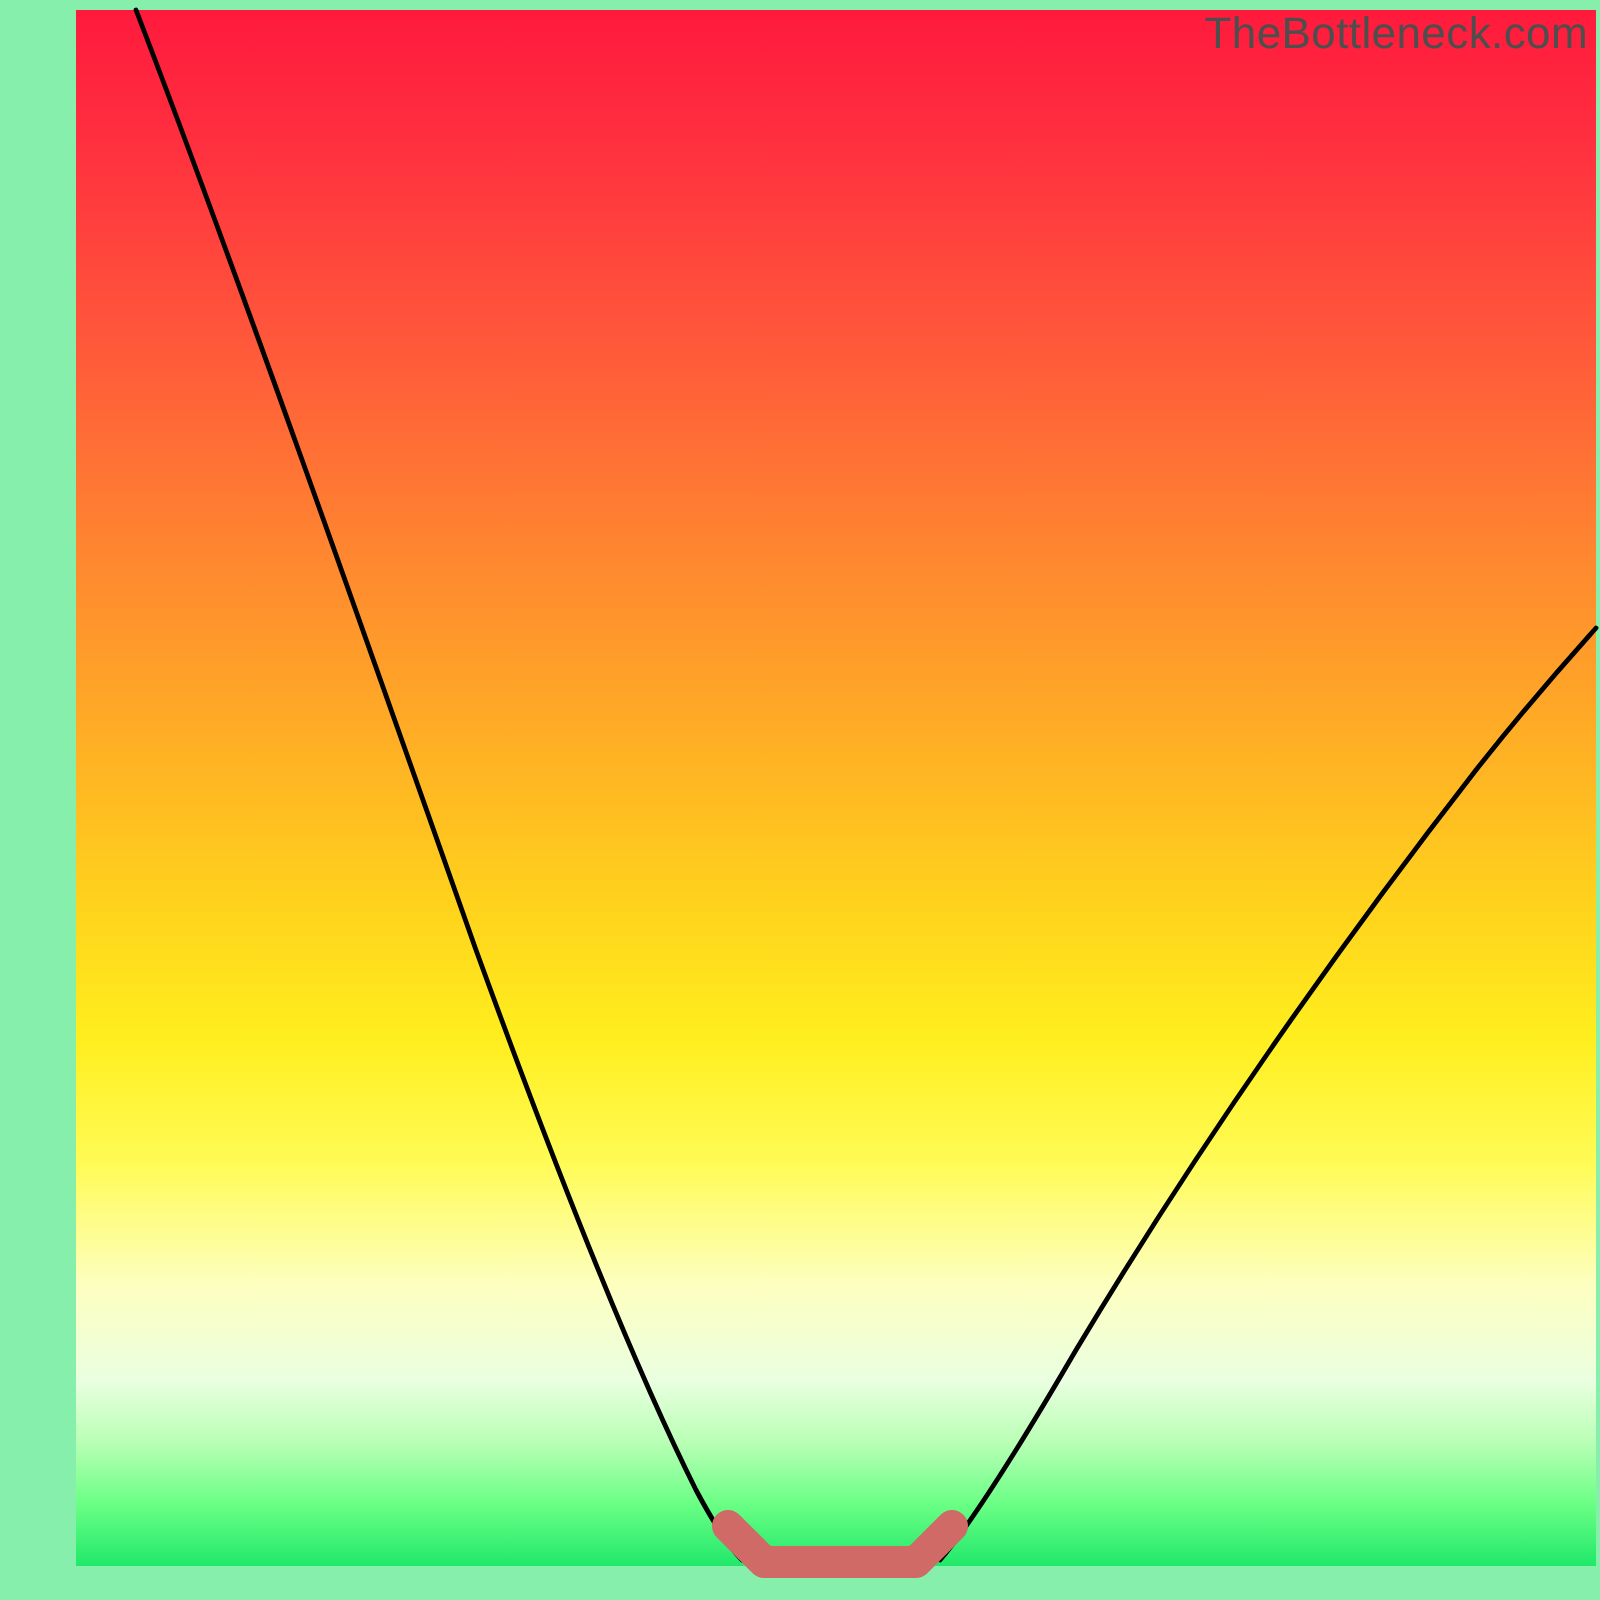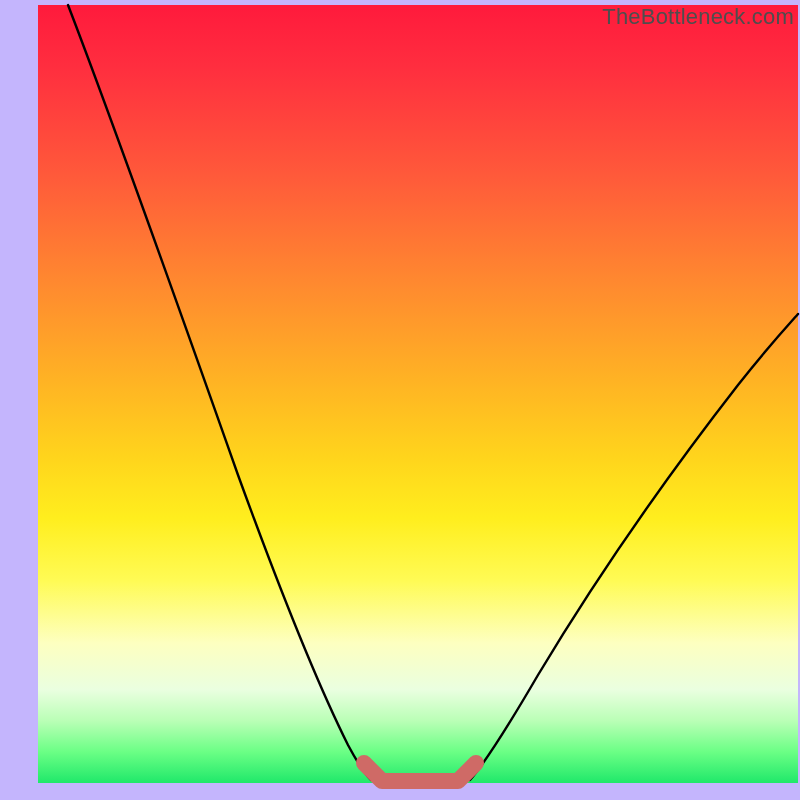--- a/index.html
+++ b/index.html
@@ -8,21 +8,21 @@
     width: 800px;
     height: 800px;
     overflow: hidden;
     background: #000;
     font-family: Arial, Helvetica, sans-serif;
   }
   .frame {
     position: relative;
     width: 800px;
     height: 800px;
-    background: #c4b5fd;
+    background: #86efac;
   }
   .plot-area {
     position: absolute;
     left: 38px;
     top: 5px;
     width: 760px;
     height: 778px;
     
     background: linear-gradient(to bottom,
       #ff1a3c 0%,

